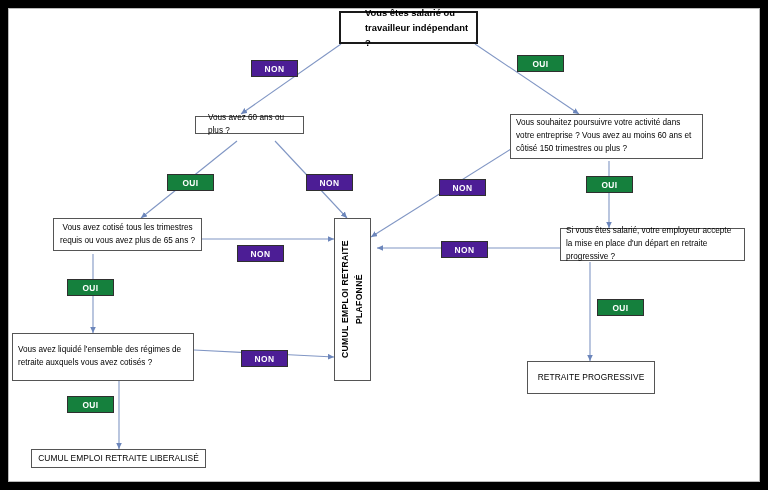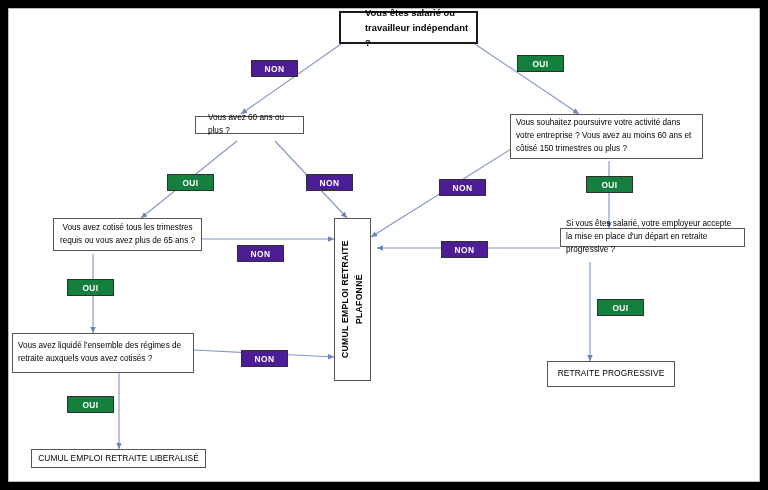--- a/index.html
+++ b/index.html
@@ -137,33 +137,33 @@
   </div>
 
   <div class="node" style="left:501px; top:105px; width:193px; height:45px;">
     <span>Vous souhaitez poursuivre votre activité dans votre entreprise ? Vous avez au moins 60 ans et côtisé 150 trimestres ou plus ?</span>
   </div>
 
   <div class="node" style="left:44px; top:209px; width:149px; height:33px;text-align:center;">
     <span>Vous avez cotisé tous les trimestres requis ou vous avez plus de 65 ans ?</span>
   </div>
 
-  <div class="node" style="left:3px; top:324px; width:182px; height:40px;justify-content:center;">
+  <div class="node" style="left:3px; top:324px; width:182px; height:48px;justify-content:center;">
     <span>Vous avez liquidé l'ensemble des régimes de retraite auxquels vous avez cotisés ?</span>
   </div>
 
-  <div class="node" style="left:551px; top:219px; width:185px; height:19px;">
+  <div class="node" style="left:551px; top:219px; width:185px; height:33px;">
     <span>Si vous êtes salarié, votre employeur accepte la mise en place d'un départ en retraite progressive ?</span>
   </div>
 
   <div class="node vertical" style="left:325px; top:209px; width:37px; height:163px;">
     <span>CUMUL EMPLOI RETRAITE PLAFONNÉ</span>
   </div>
 
-  <div class="node terminal" style="left:538px; top:352px; width:128px; height:26px;">
+  <div class="node terminal" style="left:518px; top:352px; width:128px; height:33px;">
     <span>RETRAITE PROGRESSIVE</span>
   </div>
 
   <div class="node terminal" style="left:22px; top:440px; width:175px; height:19px;">
     <span>CUMUL EMPLOI RETRAITE LIBERALISÉ</span>
   </div>
 
   <div class="chip non" style="left:242px; top:51px; width:47px; height:17px;">
     <span>NON</span>
   </div>

